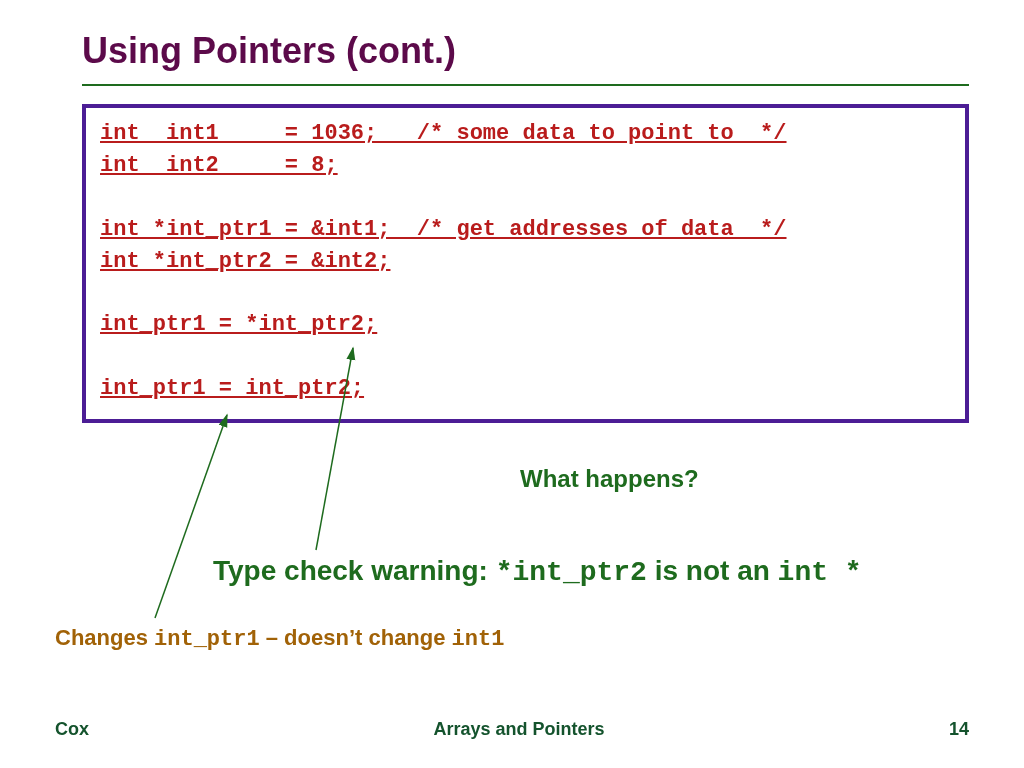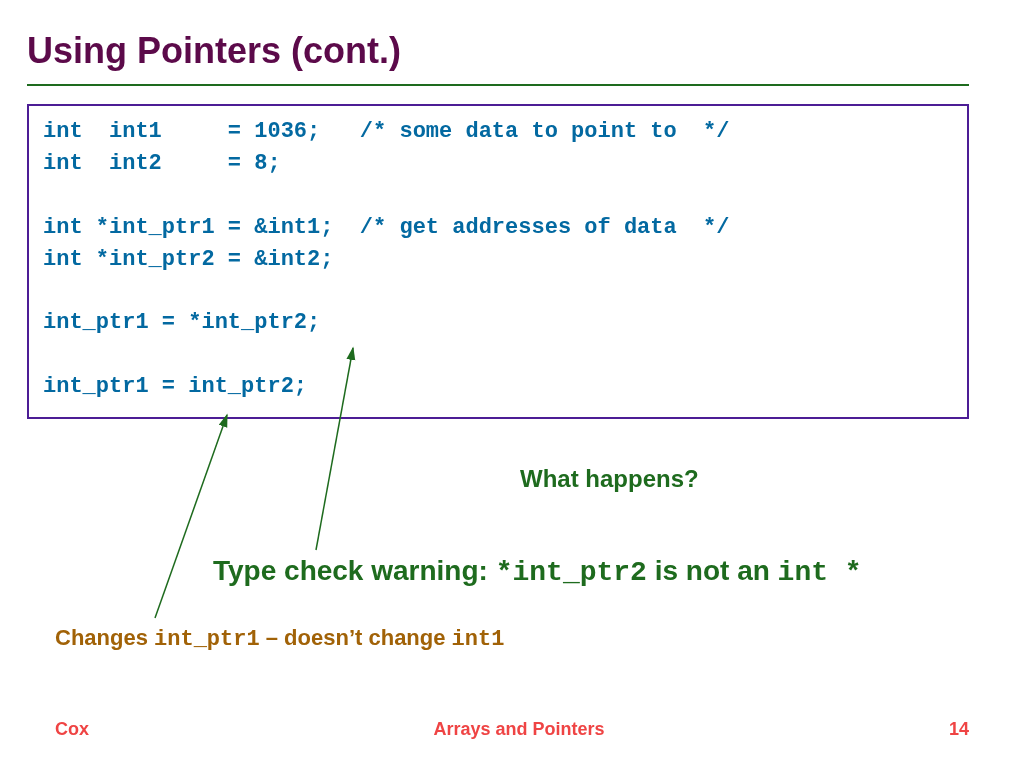--- a/index.html
+++ b/index.html
@@ -6,46 +6,47 @@
     margin: 0;
     padding: 0;
     width: 1024px;
     height: 768px;
     font-family: Verdana, Geneva, sans-serif;
     background: #ffffff;
     position: relative;
     overflow: hidden;
   }
   .slide {
-    padding: 30px 55px 0 27px;
+    padding: 30px 55px 0 82px;
     box-sizing: border-box;
     width: 100%;
     height: 100%;
     position: relative;
   }
   .title {
     font-size: 36px;
     font-weight: bold;
     color: #5c0a4a;
     margin: 0 0 12px 0;
   }
   .hr {
     border: none;
     border-top: 2px solid #1e6b1e;
     margin: 0 0 18px 0;
   }
   .codebox {
-    border: 2px solid #4c1d95;
+    border: 4px solid #4c1d95;
     padding: 10px 14px 14px 14px;
     font-family: "Courier New", monospace;
     font-size: 22px;
-    color: #0369a1;
+    color: #b91c1c;
     font-weight: bold;
     line-height: 1.45;
     white-space: pre;
+    text-decoration: underline;
   }
   .question {
     font-weight: bold;
     color: #1e6b1e;
     font-size: 24px;
     position: absolute;
     left: 520px;
     top: 465px;
   }
   .warning-line {
@@ -74,21 +75,21 @@
   }
   .footer {
     position: absolute;
     bottom: 28px;
     left: 55px;
     right: 55px;
     display: flex;
     justify-content: space-between;
     font-size: 18px;
     font-weight: bold;
-    color: #ef4444;
+    color: #14532d;
   }
   svg.arrows {
     position: absolute;
     left: 0;
     top: 0;
     pointer-events: none;
   }
 </style>
 </head>
 <body>

